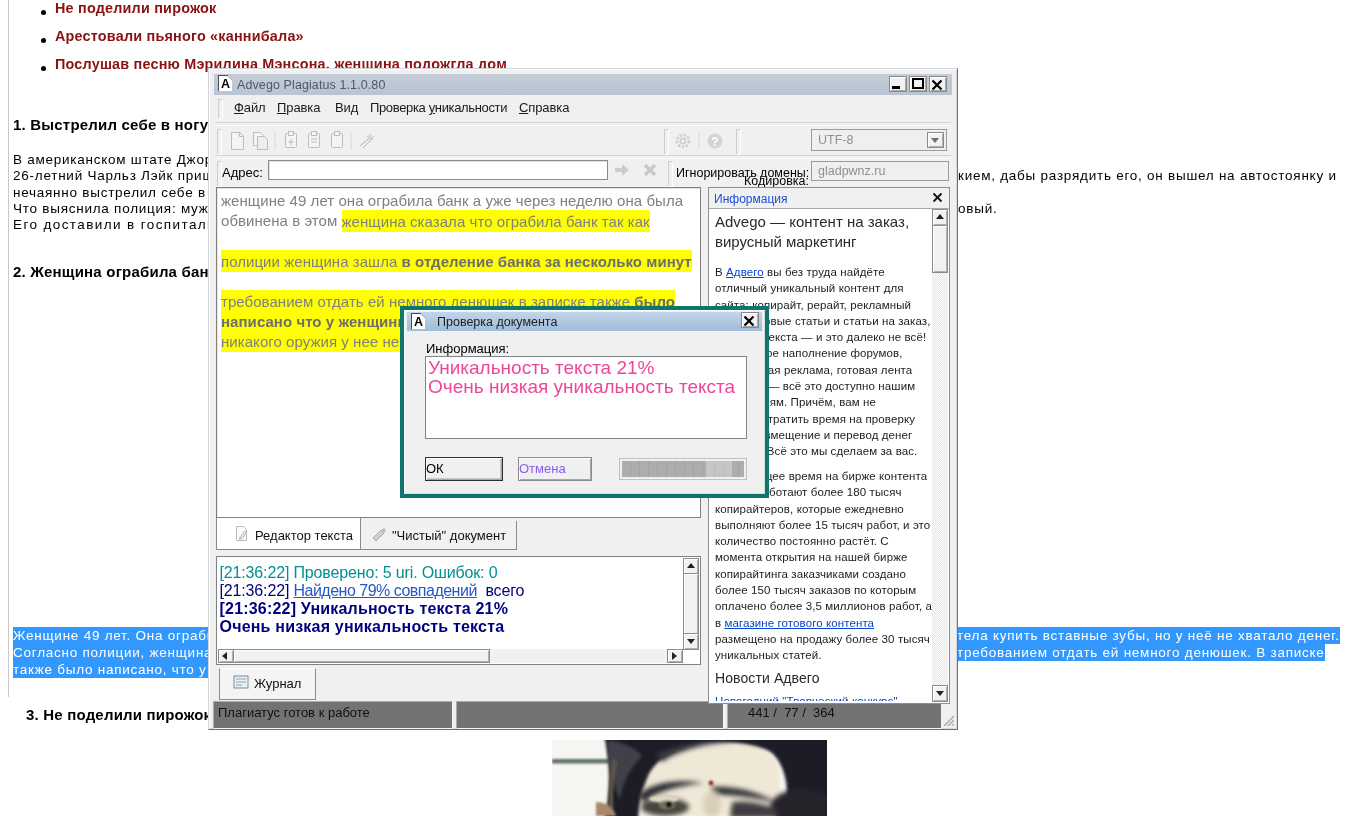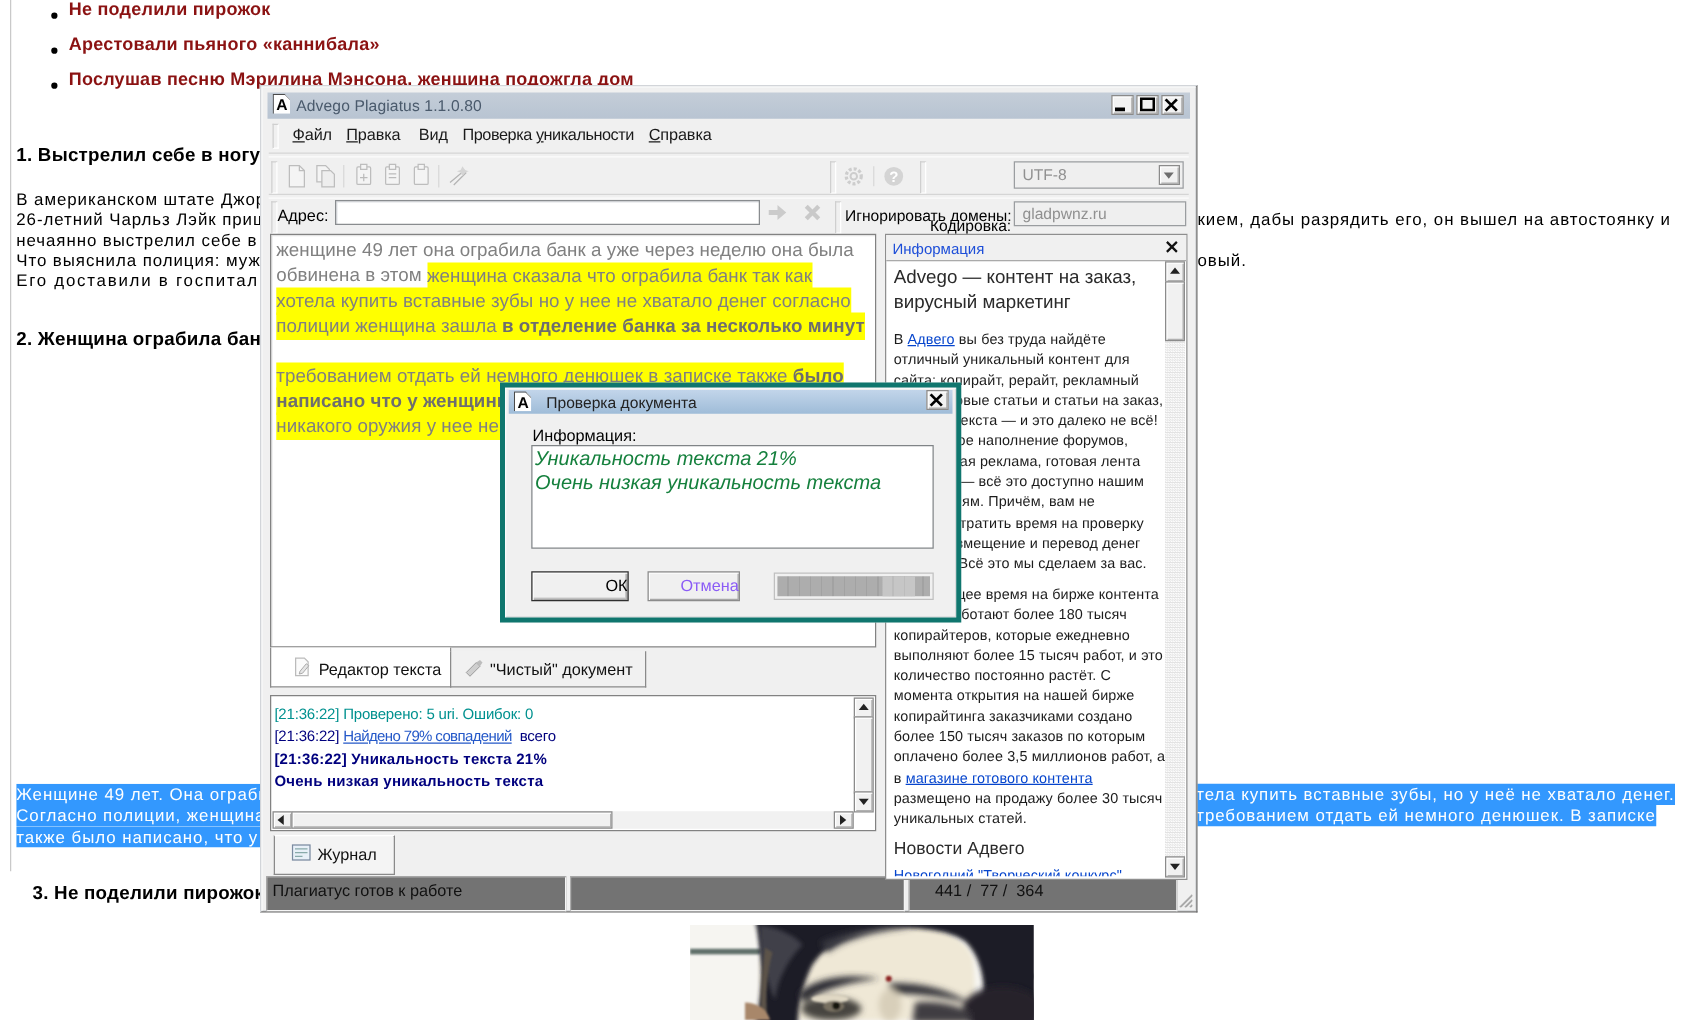--- a/index.html
+++ b/index.html
@@ -38,21 +38,21 @@
 
 #editor{position:absolute;left:7px;top:118px;width:483px;height:329px;background:#fff;
  border:1px solid #828282;box-shadow:inset 1px 1px 0 #e4e4e4;overflow:hidden;}
 #edtext{position:absolute;left:4px;top:3px;font-size:15px;color:#808080;letter-spacing:0.05px;line-height:20px;white-space:nowrap;}
 #edtext .hl{background:#ffff00;padding:2.5px 0;}
 #edtext b{color:#6e6e6e;}
 
 .tab{position:absolute;font-size:13px;color:#111;}
 
 #log{position:absolute;left:7px;top:487px;width:483px;height:107px;background:#fff;border:1px solid #828282;}
-#log .l{position:absolute;left:2.5px;white-space:nowrap;font-size:12px;letter-spacing:0.1px;}
+#log .l{position:absolute;left:2.5px;white-space:nowrap;font-size:16px;letter-spacing:0.1px;}
 
 .sbtn{position:absolute;background:#f1f1f1;border:1px solid #8b8b8b;box-shadow:inset 1px 1px 0 #fff, inset -1px -1px 0 #b0b0b0;}
 .arr{width:0;height:0;position:absolute;}
 
 .stp{position:absolute;background:#737373;border:1px solid;border-color:#adadad #f5f5f5 #f5f5f5 #adadad;font-size:13px;color:#111;}
 
 #ipanel{position:absolute;left:499px;top:118px;width:240px;height:515px;background:#fff;border:1px solid #8e8e8e;}
 #iphead{position:absolute;left:0;top:0;right:0;height:20px;background:#f0f0f0;border-bottom:1px solid #aaa;font-size:12px;color:#1d4ed8;}
 #ipbody{position:absolute;left:6px;top:21px;width:217px;height:492px;overflow:hidden;font-size:11.5px;color:#1c1c1c;letter-spacing:0.1px;}
 #ipbody .bl{position:absolute;left:0;line-height:16.3px;white-space:nowrap;}
@@ -61,21 +61,21 @@
 background-image:repeating-conic-gradient(#ffffff 0% 25%, #e3e3e3 0% 50%);background-size:2px 2px;}
 
 #dlg{position:absolute;left:400px;top:306px;width:361px;height:184px;background:#f0f0f0;
  border:4px solid #0f766e;box-shadow:inset 1px 1px 0 #fafbfc, inset -1px -1px 0 #d8dadc;}
 #dtitle{position:absolute;left:3px;top:2px;right:3px;height:19px;background:linear-gradient(#c2d5ea,#9fbcd8);}
 #dtitle .ic{position:absolute;left:4px;top:1px;width:14px;height:16px;background:linear-gradient(225deg,#aaa 4px,#fff 4px);border:1px solid #4a4a4a;clip-path:polygon(0 0,9.5px 0,14px 4.5px,14px 16px,0 16px);}
 #dtitle .ic:before{content:"A";position:absolute;left:2px;top:1px;font-size:12.5px;font-weight:900;color:#000;}
 
 #dtitle .tx{position:absolute;left:30px;top:3px;font-size:12.5px;color:#222;}
 #dinfo{position:absolute;left:21px;top:46px;width:320px;height:81px;background:#fff;border:1px solid #808487;}
-.dbtn{position:absolute;top:147px;height:22px;background:#f0f0f0;text-align:right;font-size:13px;line-height:21px;}
+.dbtn{position:absolute;top:147px;height:22px;background:#f0f0f0;text-align:left;font-size:13px;line-height:21px;}
 </style></head>
 <body>
 <div id="pageline"></div>
 
 <div class="dot" style="left:41px;top:10px;"></div>
 <div class="redli" style="left:55px;top:0px;">Не поделили пирожок</div>
 <div class="dot" style="left:41px;top:38px;"></div>
 <div class="redli" style="left:55px;top:28px;">Арестовали пьяного «каннибала»</div>
 <div class="dot" style="left:41px;top:66px;"></div>
 <div class="redli" style="left:55px;top:56px;">Послушав песню Мэрилина Мэнсона, женщина подожгла дом</div>
@@ -238,21 +238,21 @@
   <path d="M32,4 l5,5 5,-5 M32,14 l5,-5 5,5" stroke="#c9c9c9" stroke-width="3.4" fill="none"></path>
  </svg>
  <div class="grip" style="left:459px;top:92px;height:24px;"></div>
  <div class="lbl" style="left:467px;top:97px;font-size:12.5px;">Игнорировать домены:</div>
  <div class="inpdis" style="left:602px;top:92px;width:136px;height:18px;line-height:18px;"><span style="padding-left:6px;">gladpwnz.ru</span></div>
 
  <div id="editor">
   <div id="edtext">
 женщине 49 лет она ограбила банк а уже через неделю она была<br>
 обвинена в этом <span class="hl">женщина сказала что ограбила банк так как</span><br>
-<span class="hl">хотела купить вставные зубы но у нее не хватало денег согласно</span><br>
+<br>
 <span class="hl">полиции женщина зашла <b>в отделение банка за несколько минут</b></span><br>
 <br>
 <span class="hl">требованием отдать ей немного денюшек в записке также <b>было</b></span><br>
 <span class="hl"><b>написано что у женщины</b> есть пистолет хотя на самом деле</span><br>
 <span class="hl">никакого оружия у нее не было и в помине совсем</span>
   </div>
  </div>
 
  <div class="abs" style="left:7px;top:449px;width:143px;height:31px;background:#fff;border:1px solid #8a8a8a;border-top:none;"></div>
  <div class="abs" style="left:151px;top:452px;width:155px;height:28px;background:#f1f1f1;border:1px solid #8a8a8a;border-top:none;"></div>
@@ -369,21 +369,21 @@
 <div id="dlg">
  <div id="dtitle">
    <div class="ic"></div>
       <div class="tx">Проверка документа</div>
    <div class="wbtn" style="right:3px;top:0px;width:16px;height:14px;"><svg width="14" height="12" viewBox="0 0 14 12">
           <path d="M2.5,1.5 L11.5,10.5 M11.5,1.5 L2.5,10.5" stroke="#000" stroke-width="2.2"></path>
         </svg></div>
  </div>
  <div class="lbl" style="left:22px;top:31px;">Информация:</div>
  <div id="dinfo">
-  <div style="position:absolute;left:2px;top:2px;font-size:16px;color:#15803d;line-height:18.5px;font-style:italic;">Уникальность текста 21%<br>Очень низкая уникальность текста</div>
+  <div style="position:absolute;left:2px;top:2px;font-size:19px;color:#ec4899;line-height:18.5px;">Уникальность текста 21%<br>Очень низкая уникальность текста</div>
  </div>
  <div class="dbtn" style="left:21px;width:76px;border:1px solid #2f2f2f;box-shadow:inset 1px 1px 0 #fdfdfd, inset -1px -1px 0 #a7a7a7, inset -2px -2px 0 #c9c9c9;">ОК</div>
  <div class="dbtn" style="left:114px;width:72px;border:1px solid #8b8b8b;box-shadow:inset 1px 1px 0 #fdfdfd, inset -1px -1px 0 #a7a7a7;color:#8b5cf6;">Отмена</div>
  <div class="abs" style="left:215px;top:148px;width:126px;height:20px;border:1px solid #c0c0c0;background:#f0f0f0;">
    <div class="abs" style="left:2px;top:2px;right:2px;bottom:2px;background:repeating-linear-gradient(90deg,#adadad 0 8px,#a2a2a2 8px 9px);">
      <div class="abs" style="left:84px;top:0;width:26px;height:16px;background:repeating-linear-gradient(90deg,#c6c6c6 0 8px,#bcbcbc 8px 9px);"></div>
    </div>
  </div>
 </div>
 

